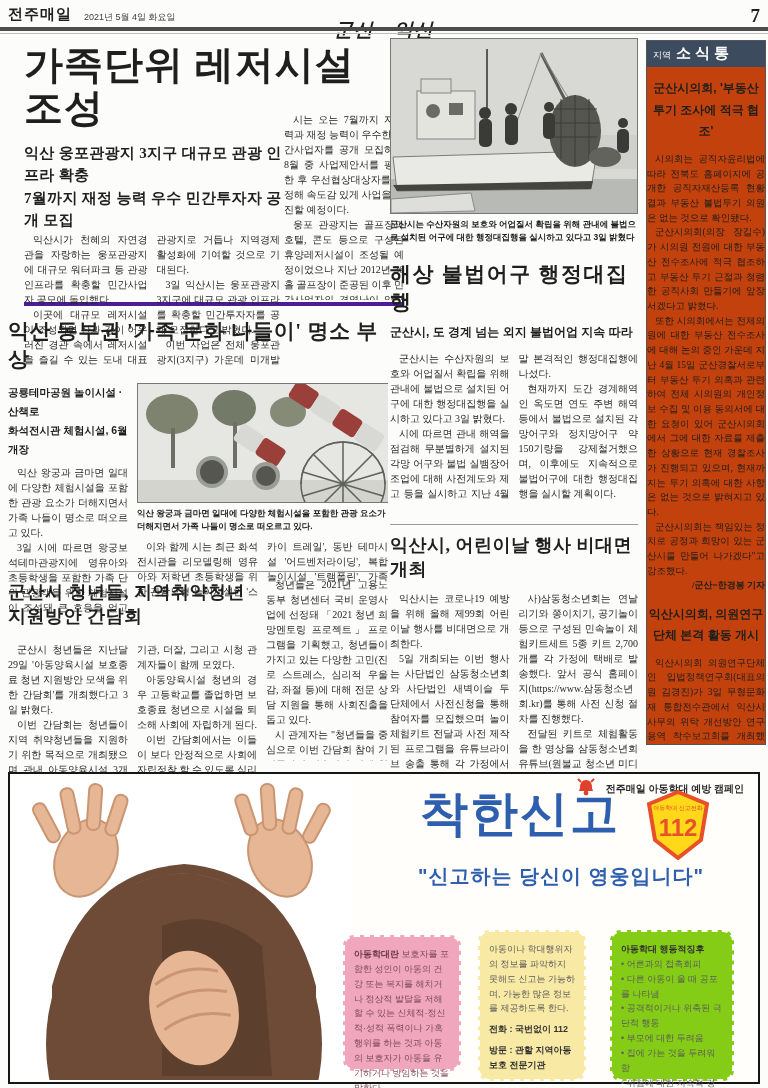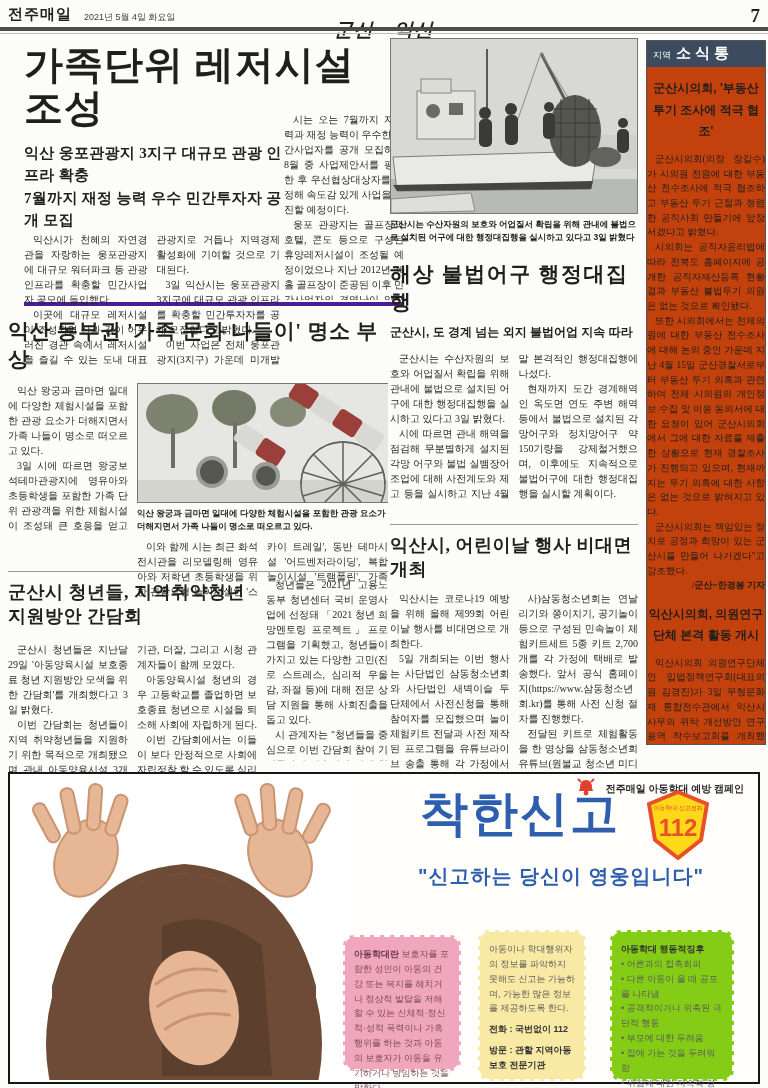--- a/index.html
+++ b/index.html
@@ -110,20 +110,24 @@
       <p>시는 오는 7월까지 자금력과 재정 능력이 우수한 민간사업자를 공개 모집하고 8월 중 사업제안서를 평가한 후 우선협상대상자를 선정해 속도감 있게 사업을 추진할 예정이다.</p>
       <p>웅포 관광지는 골프장과 호텔, 콘도 등으로 구성된 휴양레저시설이 조성될 예정이었으나 지난 2012년 36홀 골프장이 준공된 이후 민간사업자의 경영난이 악화돼 사업이 전면 중단됐다.</p>
 
     </div>
   </section>
 
   <section id="article2">
     <h2 class="a2-headline">익산 동부권 '가족 문화 나들이' 명소 부상</h2>
     <div class="a2-row">
       <div class="a2-left">
+        <div class="a2-subs subheads">
+          <div>공룡테마공원 놀이시설 · 산책로</div>
+          <div>화석전시관 체험시설, 6월 개장</div>
+        </div>
         <div class="a2-left-body body-text">
           <p>익산 왕궁과 금마면 일대에 다양한 체험시설을 포함한 관광 요소가 더해지면서 가족 나들이 명소로 떠오르고 있다.</p>
           <p>3일 시에 따르면 왕궁보석테마관광지에 영유아와 초등학생을 포함한 가족 단위 관광객을 위한 체험시설이 조성돼 큰 호응을 얻고 있다.</p>
 
         </div>
       </div>
       <div class="a2-right">
         <div class="photo-frame">
           <svg width="250" height="118" viewBox="0 0 250 118">
             <rect width="250" height="118" fill="#e6e7e3"></rect>
@@ -232,22 +236,22 @@
     </div>
   </section>
 
   <aside id="sidebar">
     <div class="sb-bar">
       <span class="sb-tag">지역</span>
       <span class="sb-title">소식통</span>
     </div>
     <h3 class="sb-item-head">군산시의회, '부동산 투기 조사에 적극 협조'</h3>
     <div class="sb-body">
+      <p>시의회는 공직자윤리법에 따라 전북도 홈페이지에 공개한 공직자재산등록 현황결과 부동산 불법투기 의원은 없는 것으로 확인됐다.</p>
       <p>군산시의회(의장 장길수)가 시의원 전원에 대한 부동산 전수조사에 적극 협조하고 부동산 투기 근절과 청렴한 공직사회 만들기에 앞장서겠다고 밝혔다.</p>
-      <p>시의회는 공직자윤리법에 따라 전북도 홈페이지에 공개한 공직자재산등록 현황결과 부동산 불법투기 의원은 없는 것으로 확인됐다.</p>
       <p>또한 시의회에서는 전체의원에 대한 부동산 전수조사에 대해 논의 중인 가운데 지난 4월 15일 군산경찰서로부터 부동산 투기 의혹과 관련하여 전체 시의원의 개인정보 수집 및 이용 동의서에 대한 요청이 있어 군산시의회에서 그에 대한 자료를 제출한 상황으로 현재 경찰조사가 진행되고 있으며, 현재까지는 투기 의혹에 대한 사항은 없는 것으로 밝혀지고 있다.</p>
       <p>군산시의회는 책임있는 정치로 공정과 희망이 있는 군산시를 만들어 나가겠다"고 강조했다.</p>
       <p class="sb-byline">/군산=한경봉 기자</p>
     </div>
     <h3 class="sb-item-head">익산시의회, 의원연구 단체 본격 활동 개시</h3>
     <div class="sb-body">
       <p>익산시의회 의원연구단체인 입법정책연구회(대표의원 김경진)가 3일 무형문화재 통합전수관에서 익산시 사무의 위탁 개선방안 연구용역 착수보고회를 개최했다.</p>
 
     </div>
   </aside>

